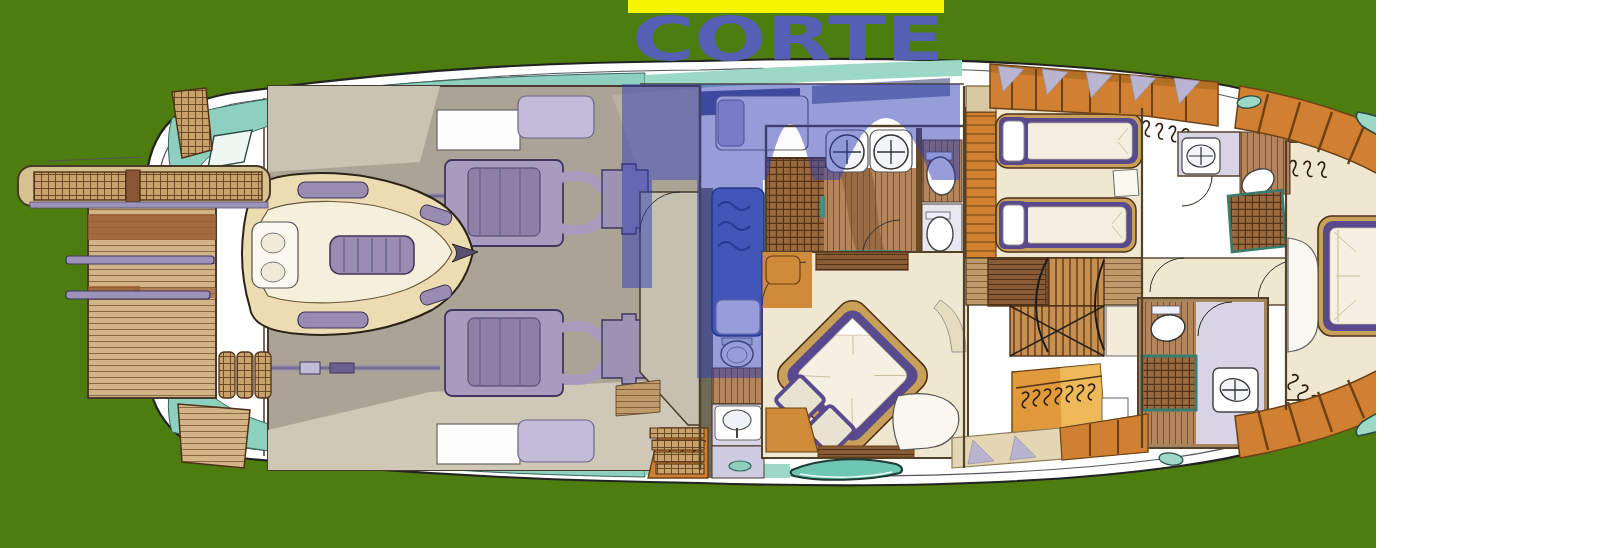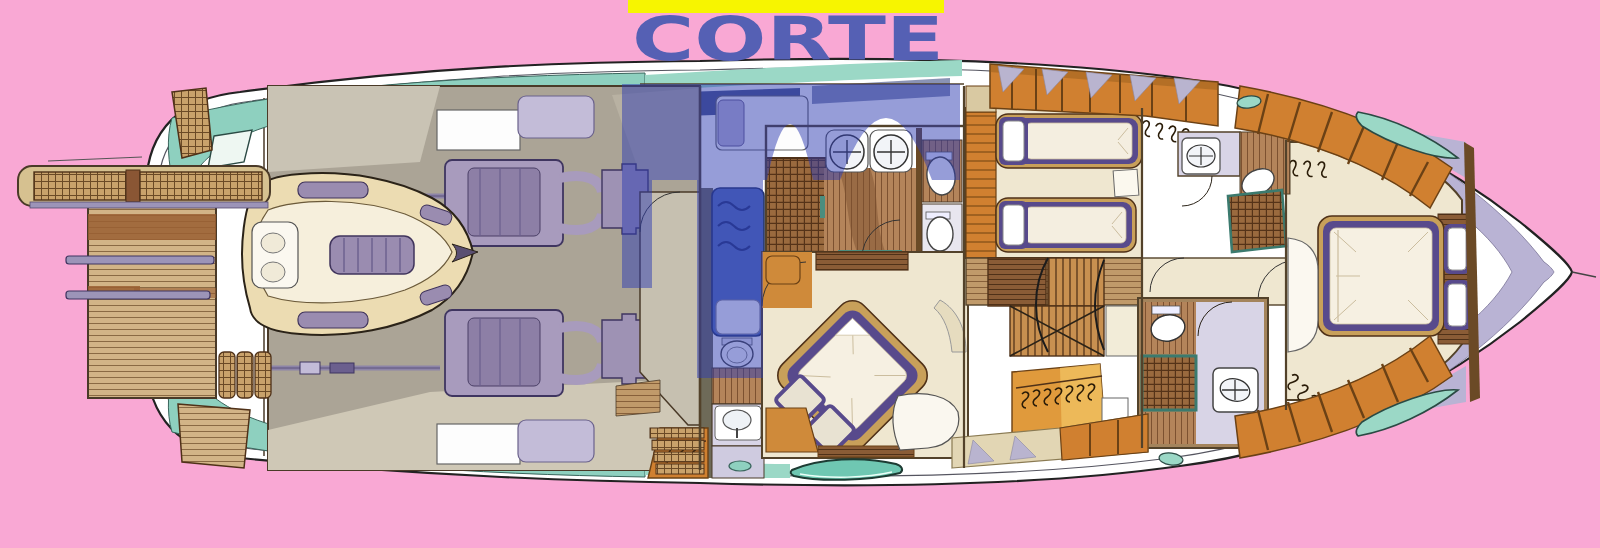--- a/index.html
+++ b/index.html
@@ -1,16 +1,16 @@
 <!DOCTYPE html>
 <html><head>
 <meta charset="utf-8">
 <style>
   html,body{margin:0;padding:0;background:#ffffff;}
-  #stage{position:relative;width:1600px;height:548px;background:#f9a8d4;overflow:hidden;
+  #stage{position:relative;width:1376px;height:548px;background:#4d7c0f;overflow:hidden;
          font-family:"DejaVu Sans","Liberation Sans",sans-serif;}
   svg{display:block}
   .corte{font-family:"DejaVu Sans","Liberation Sans",sans-serif;font-weight:bold;fill:#5560b4;}
 </style>
 </head>
 <body>
 
 <div id="stage">
 <svg width="1600" height="548" viewBox="0 0 1600 548">
   <defs>

